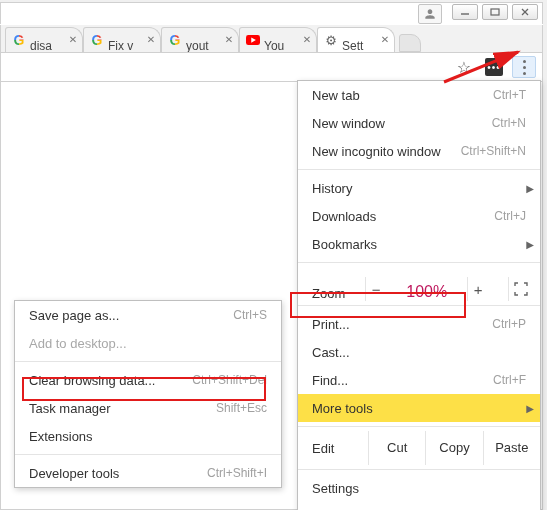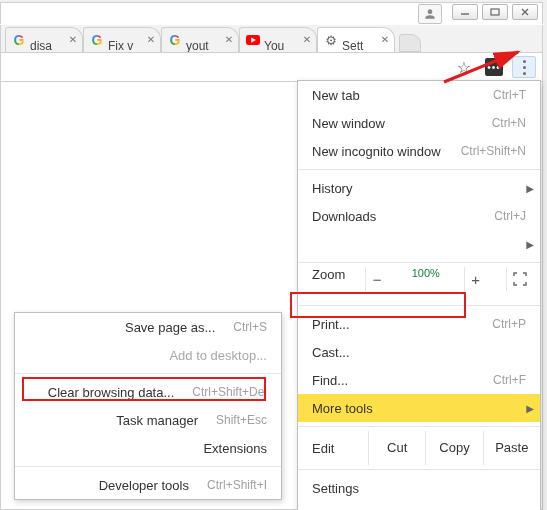--- a/index.html
+++ b/index.html
@@ -45,31 +45,31 @@
     font-size: 13px; color: #333;
   }
   .menu-row { display: flex; align-items: center; height: 28px; padding: 0 14px; position: relative; }
   .menu-row.hover { background: #fde047; }
   .menu-row .label { flex: 1; white-space: nowrap; }
   .menu-row .shortcut { color: #a0a0a0; font-size: 12px; margin-left: 18px; white-space: nowrap; }
   .menu-row .caret { position: absolute; right: 6px; color: #666; font-size: 10px; }
   .menu-row.disabled { color: #a8a8a8; }
   .menu hr { border: none; border-top: 1px solid #e4e4e4; margin: 4px 0; }
 
-  .zoom-row { display: flex; align-items: flex-start; height: 34px; padding: 0 8px 0 14px; gap: 20px; }
+  .zoom-row { display: flex; align-items: flex-end; height: 34px; padding: 0 8px 0 14px; gap: 20px; }
   .zoom-row .zlabel { flex: 1; }
   .zoom-box { width: 30px; height: 24px; display: flex; align-items: center; justify-content: center; border-left: 1px solid #e4e4e4; font-size: 15px; color: #555; }
-  .zoom-val { width: 48px; text-align: center; font-size: 11px; color: #15803d; }
+  .zoom-val { width: 48px; text-align: center; font-size: 16px; color: #be185d; }
   .zoom-box.full { width: 34px; }
   .edit-row { display: flex; align-items: center; height: 34px; padding: 0 0 0 14px; }
   .edit-row .elabel { width: 56px; }
   .edit-cell { flex: 1; text-align: center; height: 34px; line-height: 34px; border-left: 1px solid #e4e4e4; font-size: 13px; }
 
   .main-menu { top: 80px; right: 6px; width: 244px; }
-  .sub-menu { top: 312px; left: 14px; width: 268px; text-align: right; }
+  .sub-menu { top: 300px; left: 14px; width: 268px; }
 
   .highlight-box { position: absolute; border: 2px solid #e21b1b; pointer-events: none; }
   .hl-moretools { top: 292px; left: 290px; width: 176px; height: 26px; }
   .hl-clear { top: 377px; left: 22px; width: 244px; height: 24px; }
 
   
   .arrow { position: absolute; top: 46px; left: 440px; width: 86px; height: 40px; pointer-events: none; }
 
   
   .g-icon { font-weight: bold; font-size: 13px; }
@@ -186,20 +186,21 @@
   <hr>
   <div class="menu-row">
     <span class="label">History</span>
     <span class="caret">▶</span>
   </div>
   <div class="menu-row">
     <span class="label">Downloads</span>
     <span class="shortcut">Ctrl+J</span>
   </div>
   <div class="menu-row">
+    <span class="label">Bookmarks</span>
     <span class="caret">▶</span>
   </div>
   <hr>
   <div class="zoom-row">
     <span class="zlabel">Zoom</span>
     <div class="zoom-box">
         <span>−</span>
       </div>
     <div class="zoom-val">100%</div>
     <div class="zoom-box">

